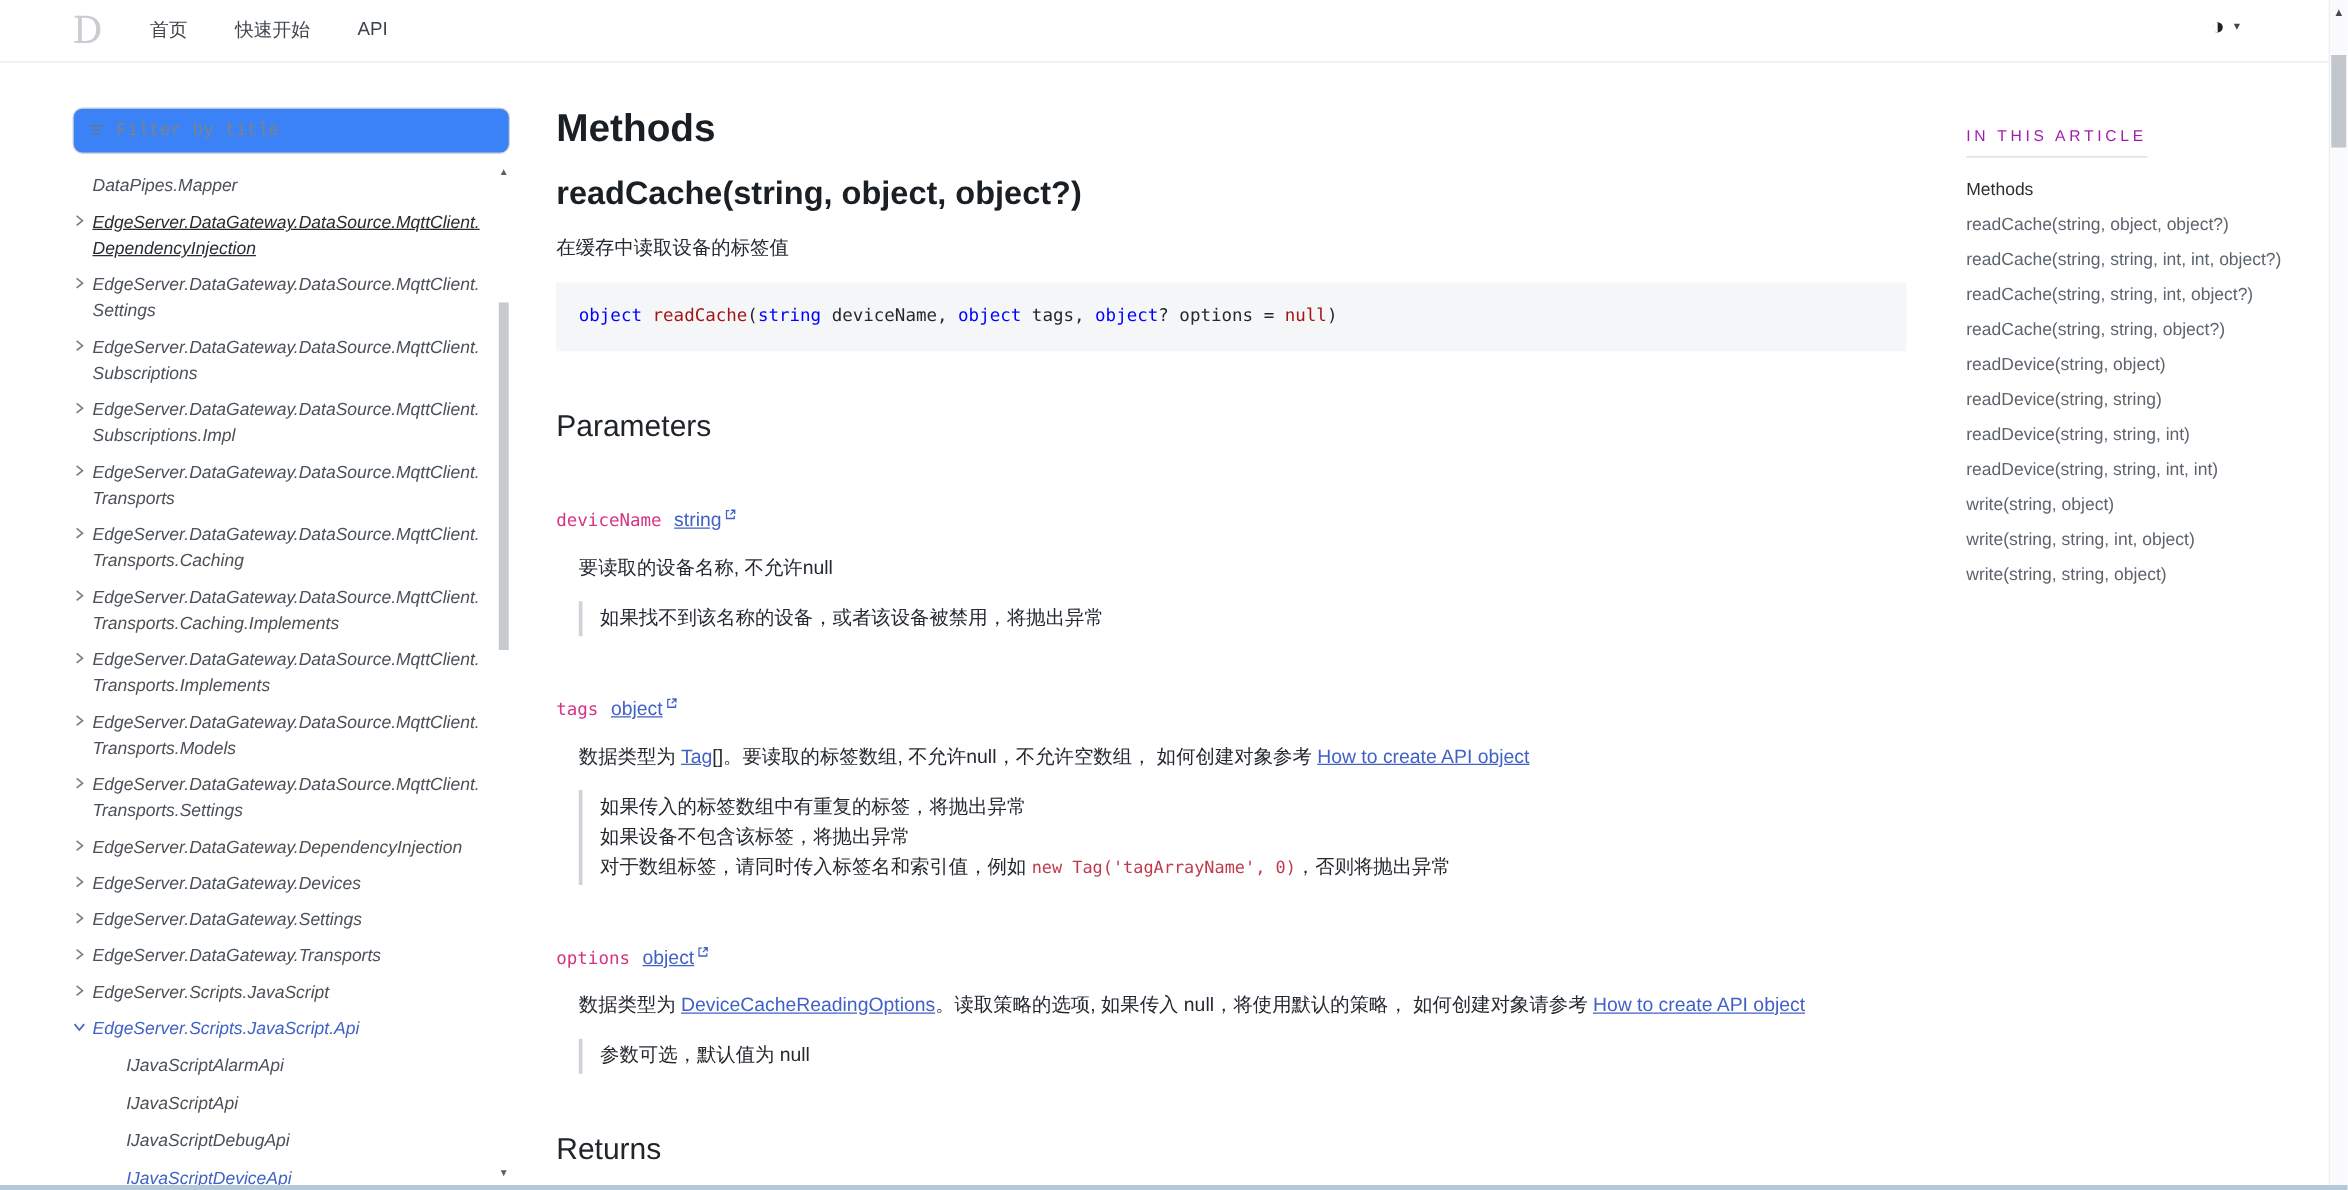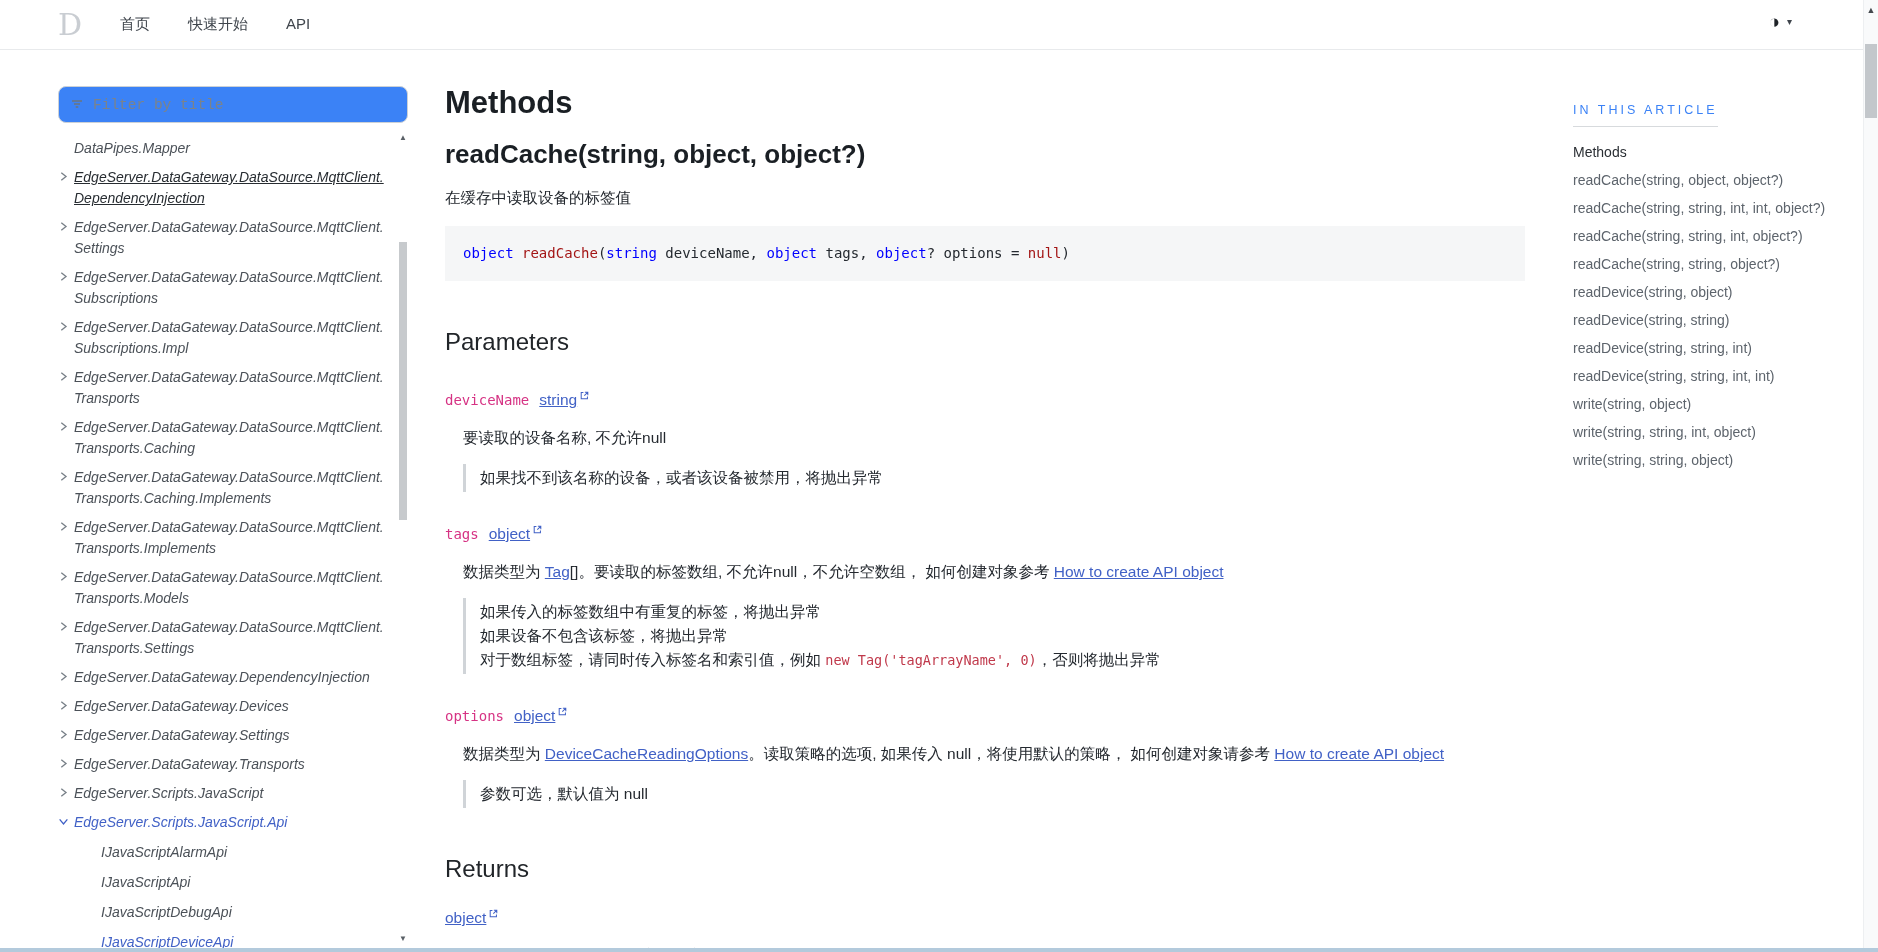--- a/index.html
+++ b/index.html
@@ -50,37 +50,37 @@
   .toc-scroll .thumb{position:absolute;left:2px;top:109px;width:8px;height:278px;background:#c7cacd;}
   
   .main{position:absolute;left:445px;top:68px;width:1080px;}
   h1.page-title{font-size:31px;font-weight:600;color:#1a1f24;margin-top:16px;line-height:38px;}
   h2.method-title{font-size:26px;font-weight:600;color:#1a1f24;margin-top:15px;line-height:34px;}
   p.summary{font-size:15.5px;margin-top:17px;}
   pre.sig{margin-top:17px;background:#f5f6f7;padding:17px 18px;font-family:"DejaVu Sans Mono","Liberation Mono",monospace;
     font-size:14px;line-height:21px;white-space:pre;}
   .sk{color:var(--kw);} .st{color:var(--title);} .sl{color:var(--title);} .sp{color:#24292f;}
   h3.sect{font-size:24px;font-weight:400;color:#212529;margin-top:45px;line-height:32px;}
-  .param{margin-top:33px;}
+  .param{margin-top:50px;}
   .param-head{display:flex;align-items:baseline;gap:10px;}
   .pname{font-family:"DejaVu Sans Mono","Liberation Mono",monospace;font-size:14px;color:var(--pink);}
   a.type-link{font-size:15.5px;color:var(--link);text-decoration:underline;cursor:pointer;display:inline-flex;align-items:baseline;gap:2px;}
   a.inline-link{color:var(--link);text-decoration:underline;cursor:pointer;}
   .ext{position:relative;top:-4px;}
   .indent{margin-left:18px;}
   p.pdesc{font-size:15.5px;margin-top:17px;line-height:24px;max-width:1050px;}
   blockquote{margin-top:14px;margin-left:18px;border-left:3px solid #d0d4d8;padding:2px 0 2px 14px;}
   blockquote p{font-size:15.5px;line-height:24px;color:#24292f;}
   code.icode{font-family:"DejaVu Sans Mono","Liberation Mono",monospace;font-size:13.5px;}
   code.icode.red{color:var(--red-code);}
   code.icode.pink{color:var(--pink);}
   .returns-type{margin-top:24px;}
   
   .aside{position:absolute;left:1573px;top:100px;width:255px;}
-  .aside-title{display:inline-block;font-size:12.5px;letter-spacing:3px;color:#3b82f6;
+  .aside-title{display:inline-block;font-size:12.5px;letter-spacing:3px;color:#a21caf;
     padding-bottom:9px;border-bottom:1px solid #d7dadd;}
   .aside-links{margin-top:15px;display:flex;flex-direction:column;}
   .aside-links a{font-size:14px;line-height:21px;color:#5d646c;text-decoration:none;cursor:pointer;margin-bottom:7px;}
   .aside-links a.lvl1{color:#2a2e33;}
   
   .browser-scroll{position:absolute;right:0;top:0;width:15px;height:952px;background:#f9fafb;border-left:1px solid #edeff1;}
   .browser-scroll .arr{position:absolute;top:5px;left:0;width:14px;text-align:center;font-size:9px;color:#44484d;}
   .browser-scroll .thumb{position:absolute;top:44px;left:1px;width:12px;height:74px;background:#c3c7cb;}
   
   .bottom-band{position:absolute;left:0;bottom:0;width:1878px;height:4px;background:#b3cadc;}

